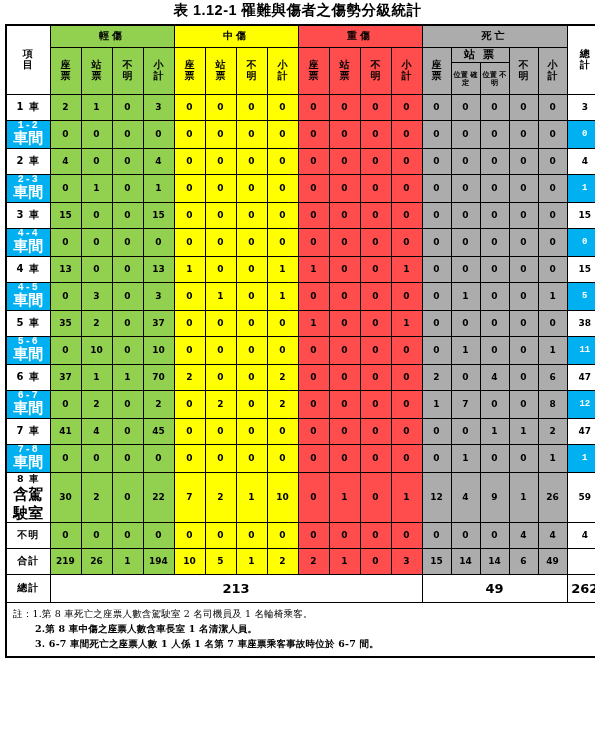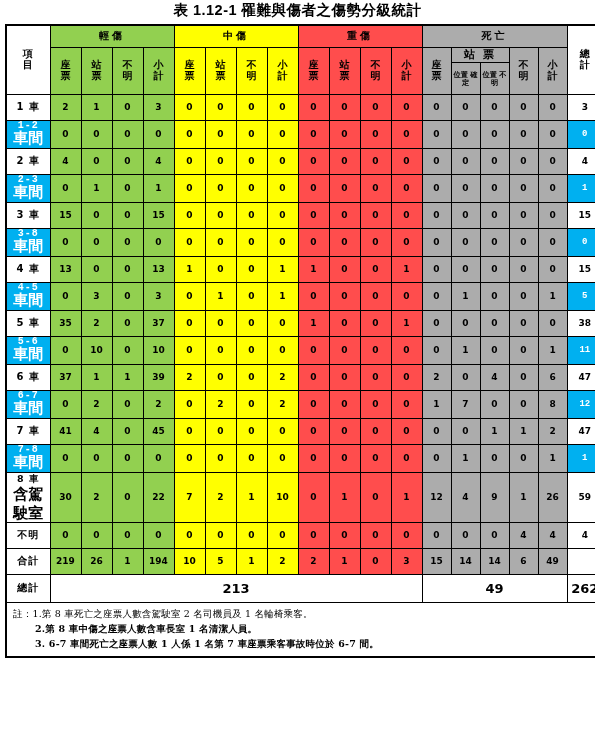--- a/index.html
+++ b/index.html
@@ -329,21 +329,21 @@
           <td class="red">0</td>
           <td class="red">0</td>
           <td class="gray">0</td>
           <td class="gray">0</td>
           <td class="gray">0</td>
           <td class="gray">0</td>
           <td class="gray">0</td>
           <td class="white">15</td>
         </tr>
         <tr class="datarow">
-          <td class="rowlabel blue"><span>3-8</span><span class="l2">車間</span></td>
+          <td class="rowlabel blue"><span>4-4</span><span class="l2">車間</span></td>
           <td class="green">0</td>
           <td class="green">0</td>
           <td class="green">0</td>
           <td class="green">0</td>
           <td class="yellow">0</td>
           <td class="yellow">0</td>
           <td class="yellow">0</td>
           <td class="yellow">0</td>
           <td class="red">0</td>
           <td class="red">0</td>
@@ -438,21 +438,21 @@
           <td class="gray">0</td>
           <td class="gray">0</td>
           <td class="gray">1</td>
           <td class="blue">11</td>
         </tr>
         <tr class="datarow">
           <td class="rowlabel white">6 車</td>
           <td class="green">37</td>
           <td class="green">1</td>
           <td class="green">1</td>
-          <td class="green">39</td>
+          <td class="green">70</td>
           <td class="yellow">2</td>
           <td class="yellow">0</td>
           <td class="yellow">0</td>
           <td class="yellow">2</td>
           <td class="red">0</td>
           <td class="red">0</td>
           <td class="red">0</td>
           <td class="red">0</td>
           <td class="gray">2</td>
           <td class="gray">0</td>

